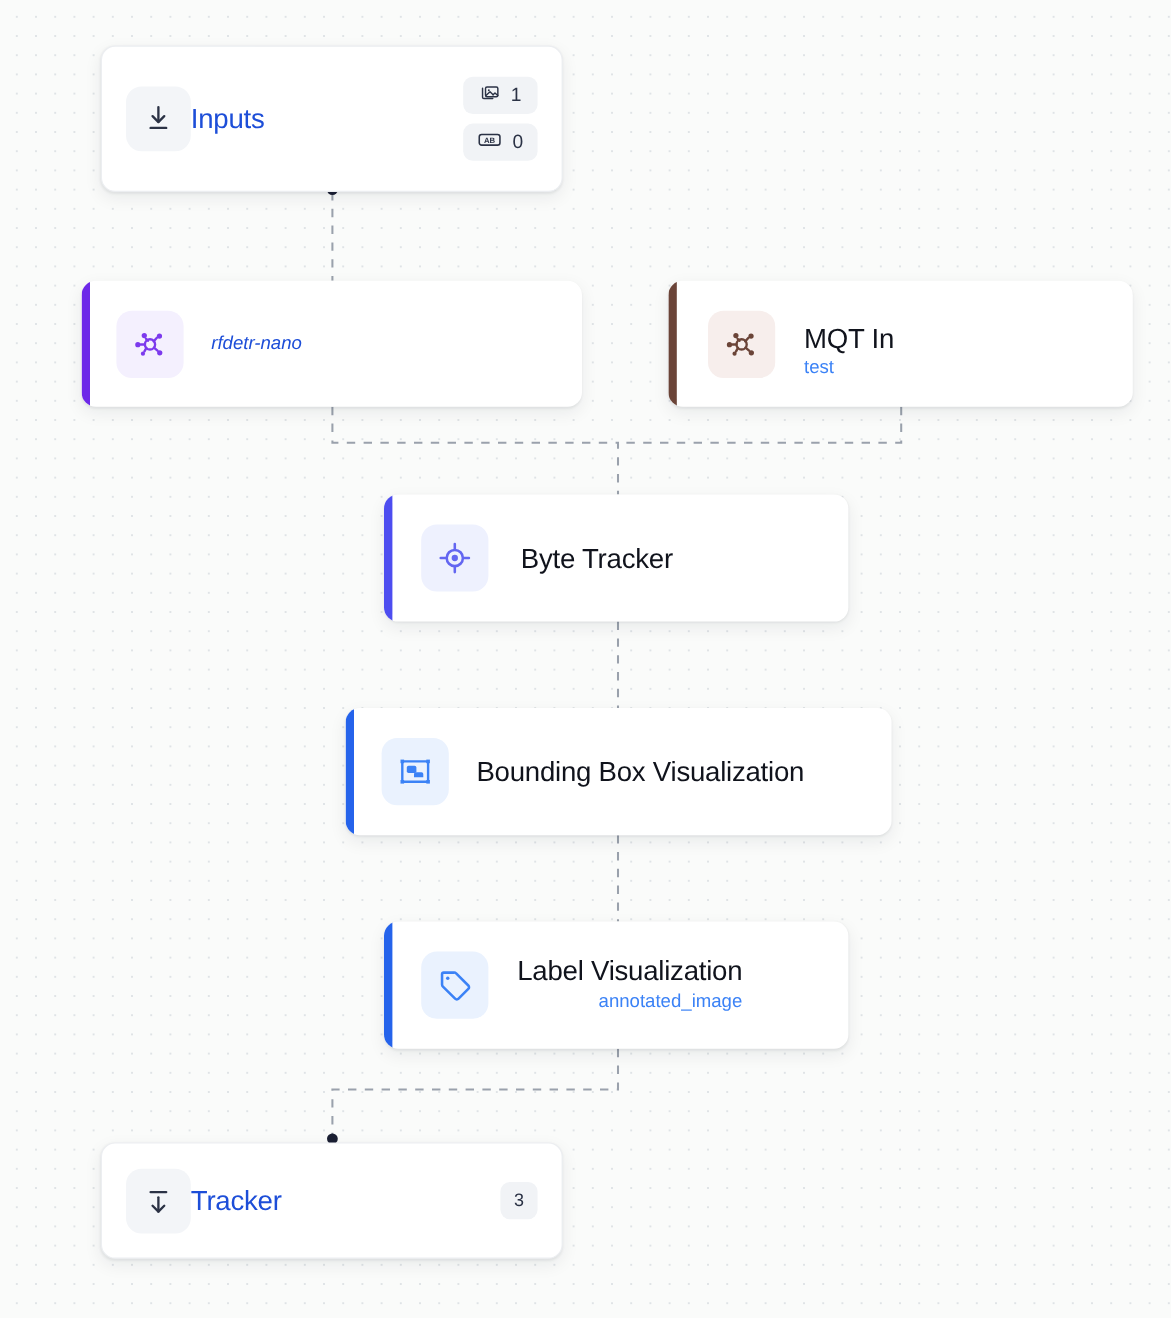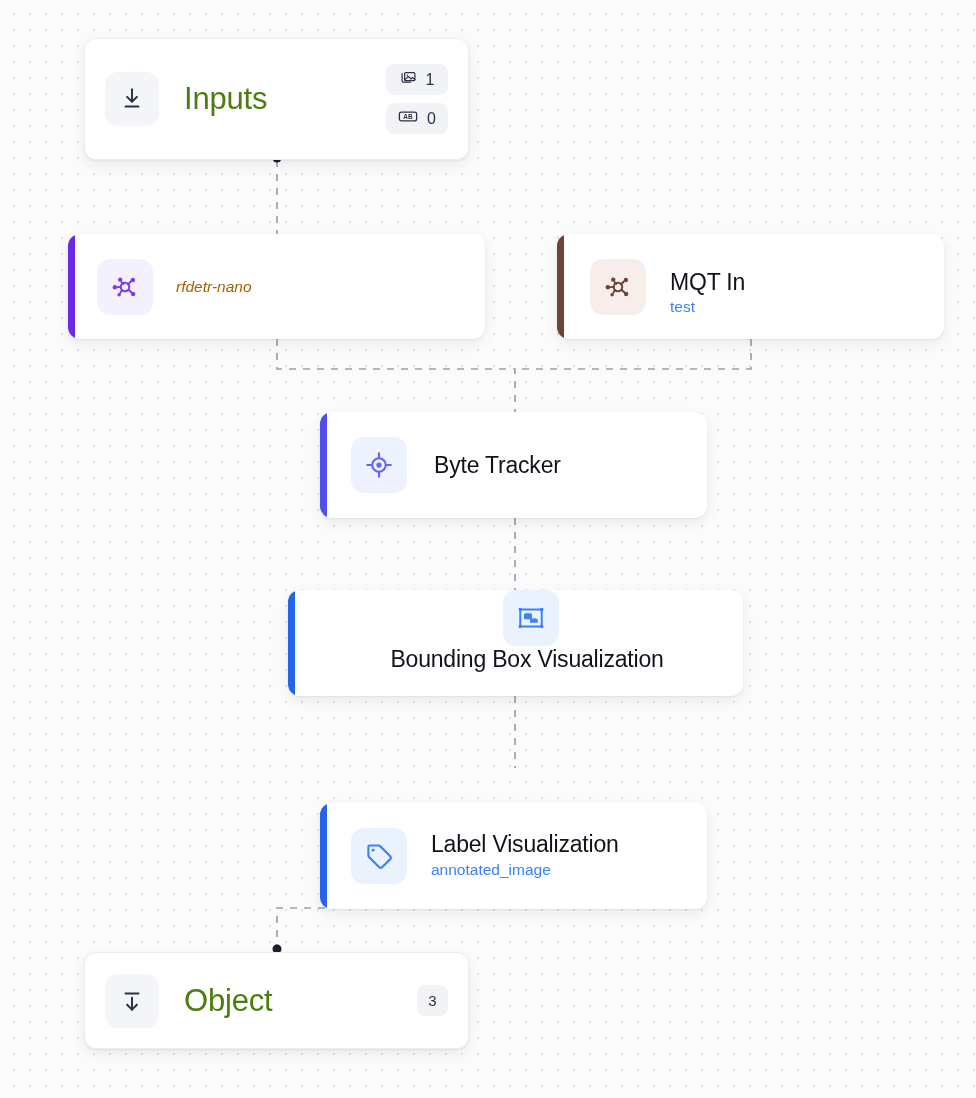--- a/index.html
+++ b/index.html
@@ -95,42 +95,41 @@
   }
   .subtitle {
     font-size: 15.5px;
     color: #3b82f6;
     line-height: 1.35;
     margin-top: 2px;
     white-space: nowrap;
   }
   .subtitle.italic {
     font-style: italic;
-    color: #a16207;
+    color: #1d4ed8;
   }
 
   
   .io-node {
     padding: 0 20px;
   }
   .io-icon {
     width: 54px;
     height: 54px;
     border-radius: 13px;
     background: #f3f5f8;
     display: flex;
     align-items: center;
     justify-content: center;
     flex: 0 0 auto;
   }
   .io-title {
-    font-size: 31px;
-    color: #4d7c0f;
+    font-size: 23px;
+    color: #1d4ed8;
     letter-spacing: -0.2px;
-    margin-left: 25px;
     white-space: nowrap;
   }
   .badges {
     margin-left: auto;
     display: flex;
     flex-direction: column;
     gap: 8px;
   }
   .badge {
     background: #f1f3f6;
@@ -158,22 +157,22 @@
     justify-content: center;
     margin-left: auto;
   }
   .badge-single .badge-count { font-size: 15px; }
 
   
   #node-inputs   { left: 84px;  top: 38px;  width: 385px; height: 122px; }
   #node-objdet   { left: 68px;  top: 234px; width: 417px; height: 105px; }
   #node-mqt      { left: 557px; top: 234px; width: 387px; height: 105px; }
   #node-tracker  { left: 320px; top: 412px; width: 387px; height: 106px; }
-  #node-bbox     { left: 288px; top: 590px; width: 455px; height: 106px; flex-direction: column; }
-  #node-label    { left: 320px; top: 803px; width: 387px; height: 106px; }
+  #node-bbox     { left: 288px; top: 590px; width: 455px; height: 106px; }
+  #node-label    { left: 320px; top: 768px; width: 387px; height: 106px; text-align: right; }
   #node-outputs  { left: 84px;  top: 952px; width: 385px; height: 97px; }
 
   #node-objdet  .icon-box { margin-left: 29px; }
   #node-objdet  .labels   { margin-left: 23px; }
   #node-mqt     .icon-box { margin-left: 33px; }
   #node-mqt     .labels   { margin-left: 24px; margin-top: 14px; }
   #node-tracker .icon-box { margin-left: 31px; }
   #node-tracker .labels   { margin-left: 27px; }
   #node-bbox    .icon-box { margin-left: 30px; }
   #node-bbox    .labels   { margin-left: 23px; }
@@ -333,19 +332,19 @@
   </div>
 
   <div class="node io-node bordered" id="node-outputs">
     <div class="io-icon">
       <svg width="26" height="26" viewBox="0 0 24 24" fill="none" stroke="#2b3245" stroke-width="1.8" stroke-linecap="round" stroke-linejoin="round">
         <path d="M6 5 L18 5"></path>
         <path d="M12 9 L12 20"></path>
         <path d="M7.5 15.5 L12 20 L16.5 15.5"></path>
       </svg>
     </div>
-    <div class="io-title">Object</div>
+    <div class="io-title">Tracker</div>
     <div class="badge-single">
       <span class="badge-count">3</span>
     </div>
   </div>
 
 </div>
 
 </body></html>

